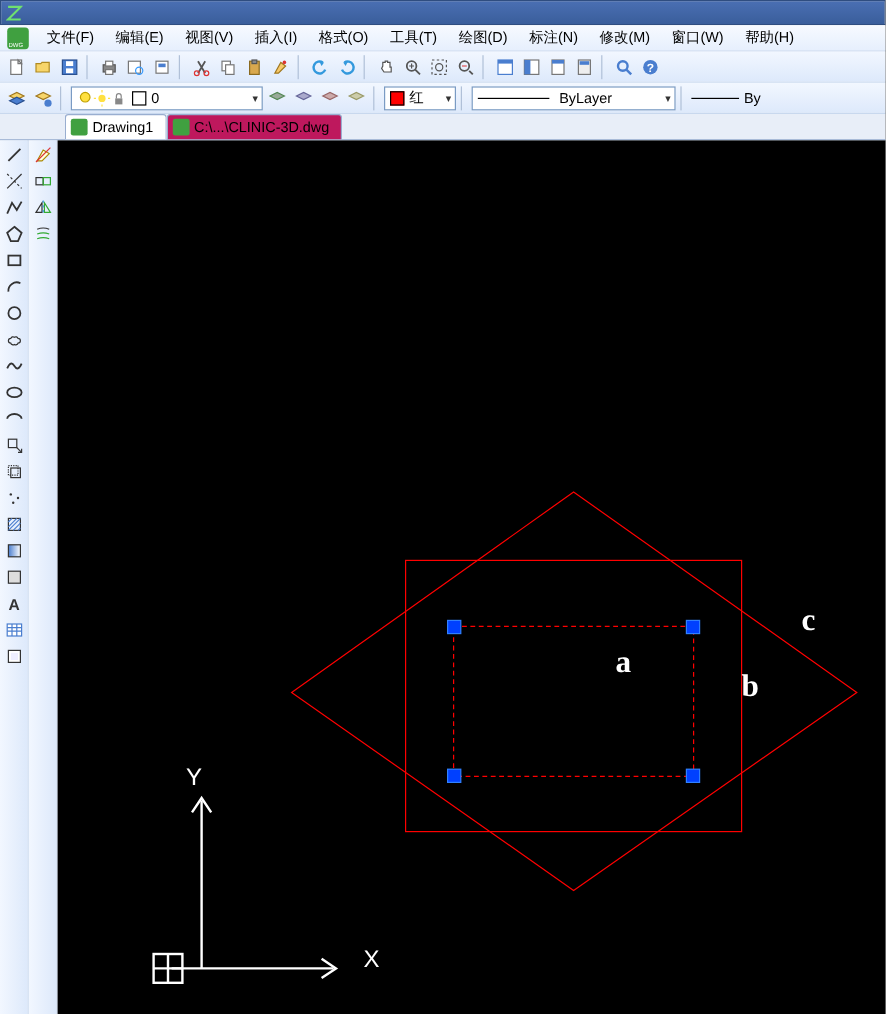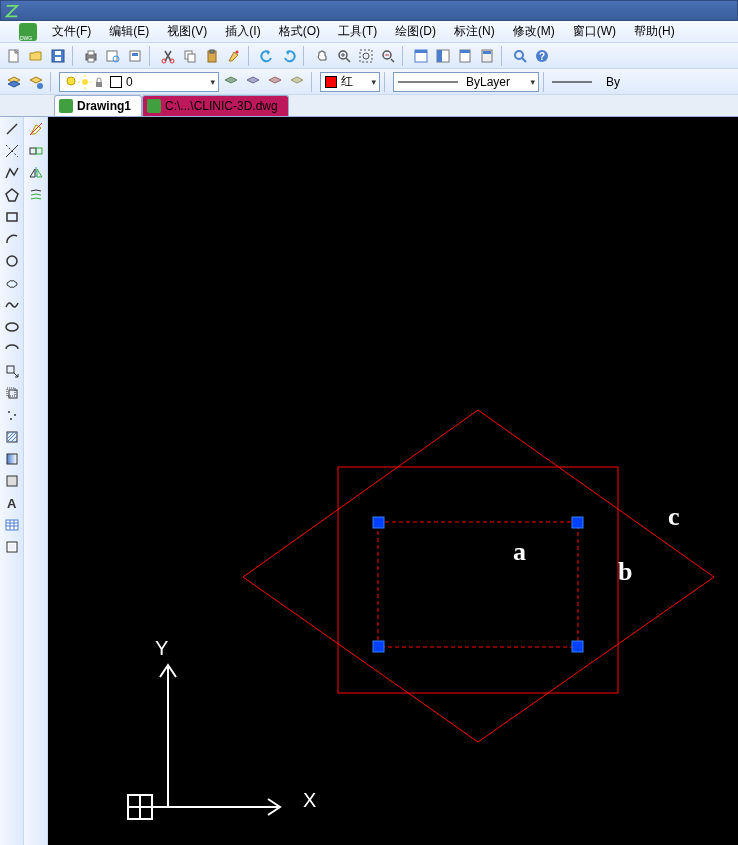--- a/index.html
+++ b/index.html
@@ -3,41 +3,41 @@
 <meta charset="utf-8">
 <style>
 * { margin:0; padding:0; box-sizing:border-box; font-family: Tahoma, "Microsoft YaHei", sans-serif; }
 body { width:738px; height:845px; overflow:hidden; background:#fff; }
 
 
 .titlebar { height:21px; background:linear-gradient(#4a6fb3,#3a5e9b); color:#fff; display:flex; align-items:center; font-size:12px; padding-left:4px; border:1px solid #2f4d80; }
 .titlebar .logo { width:14px; height:14px; margin-right:4px; }
 
 
-.menubar { height:22px; background:linear-gradient(#f7faff,#e6effd); display:flex; align-items:center; font-size:12px; border-bottom:1px solid #c8d8ee; padding-left:19px; }
+.menubar { height:22px; background:linear-gradient(#f7faff,#e6effd); display:flex; align-items:center; font-size:12px; border-bottom:1px solid #c8d8ee; padding-left:6px; }
 .menubar .menu-icon { width:18px; height:18px; background:#40a040; border-radius:3px; margin-right:6px; position:relative; }
 .menubar .menu-icon::after { content:"DWG"; font-size:5px; color:#fff; position:absolute; bottom:0; left:1px; }
 .menubar .menuitem { padding:3px 9px; cursor:default; }
 
 
 .toolbar { height:26px; background:linear-gradient(#f2f7ff,#dde9fb); display:flex; align-items:center; border-bottom:1px solid #c8d8ee; padding-left:4px; gap:2px; }
 .tbtn { width:20px; height:20px; display:flex; align-items:center; justify-content:center; cursor:default; border:1px solid transparent; }
 .tbtn svg { width:16px; height:16px; }
 .tsep { width:5px; height:20px; border-left:1px solid #b0c0d8; margin:0 2px; }
 .dropdown { height:20px; background:#fff; border:1px solid #7a9bc4; font-size:12px; display:flex; align-items:center; padding:0 16px 0 4px; position:relative; }
 .dropdown::after { content:"▾"; position:absolute; right:3px; font-size:9px; color:#333; }
 .dropdown.layer { width:160px; }
 .dropdown.color { width:60px; }
 .colorbox { width:12px; height:12px; background:#f00; border:1px solid #000; margin-right:4px; }
-.dropdown.linetype { width:146px; text-align:left; }
+.dropdown.linetype { width:170px; text-align:left; }
 
 
 .doctabs { height:22px; background:#e8eef8; display:flex; align-items:flex-end; padding-left:54px; font-size:12px; border-bottom:1px solid #99aed0; }
 .doctab { height:21px; display:flex; align-items:center; padding:0 10px 0 4px; border:1px solid #99aed0; border-bottom:none; background:#be185d; margin-right:0px; border-radius:3px 3px 0 0; }
-.doctab.active { background:#fff; font-weight:bold; }
+.doctab.active { background:#fff; font-weight:normal; }
 .doctab .dicon { width:14px; height:14px; background:#40a040; border-radius:2px; margin-right:4px; }
 
 
 .workspace { display:flex; height:calc(845px - 21px - 22px - 26px - 26px - 22px); }
 .ltoolbar { width:24px; background:linear-gradient(90deg,#f2f7ff,#dde9fb); border-right:1px solid #c8d8ee; display:flex; flex-direction:column; align-items:center; padding-top:2px; gap:2px; }
 .ltoolbar2 { width:24px; background:linear-gradient(90deg,#f2f7ff,#dde9fb); border-right:1px solid #c8d8ee; display:flex; flex-direction:column; align-items:center; padding-top:2px; gap:2px; }
 .lbtn { width:20px; height:20px; display:flex; align-items:center; justify-content:center; cursor:default; }
 .lbtn svg { width:16px; height:16px; }
 
 
@@ -281,21 +281,21 @@
     <svg width="60" height="2" viewBox="0 0 60 2">
         <line x1="0" y1="1" x2="60" y2="1" stroke="#000"></line>
       </svg>
     <span style="margin-left:8px">ByLayer</span>
   </div>
   <div class="tsep"></div>
   <span style="font-size:12px;display:flex;align-items:center">
       <svg width="40" height="2" viewBox="0 0 40 2">
         <line x1="0" y1="1" x2="40" y2="1" stroke="#000"></line>
       </svg>
-      <span style="margin-left:14px">By</span>
+      <span style="margin-left:4px">By</span>
     </span>
 </div>
 
 <div class="doctabs">
   <div class="doctab active">
     <span class="dicon"></span>
     <span>Drawing1</span>
   </div>
   <div class="doctab">
     <span class="dicon"></span>

